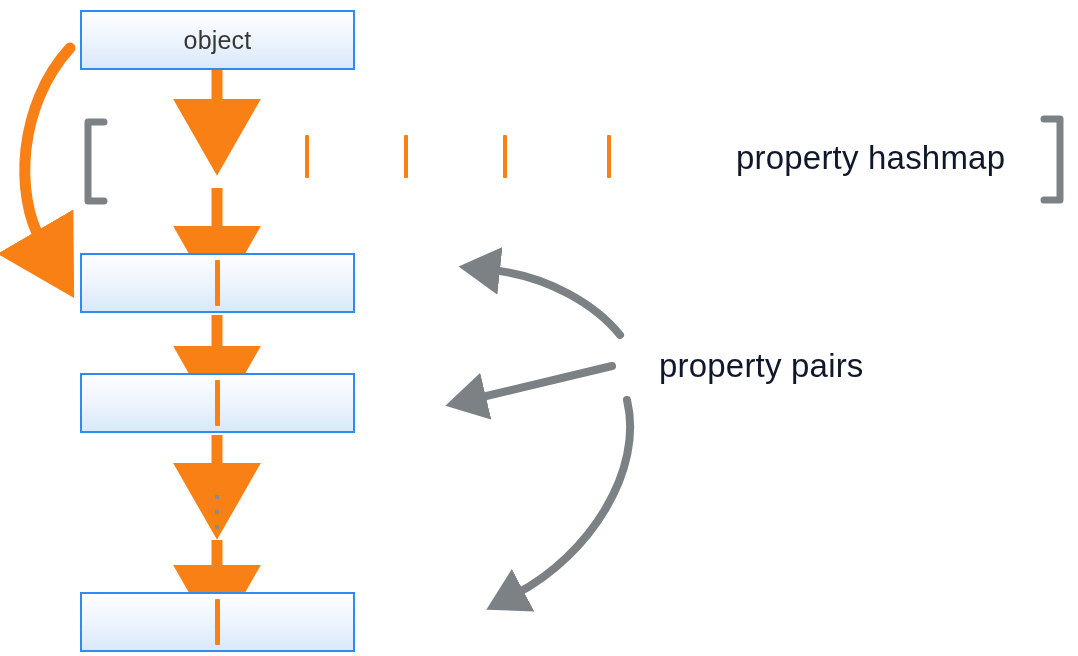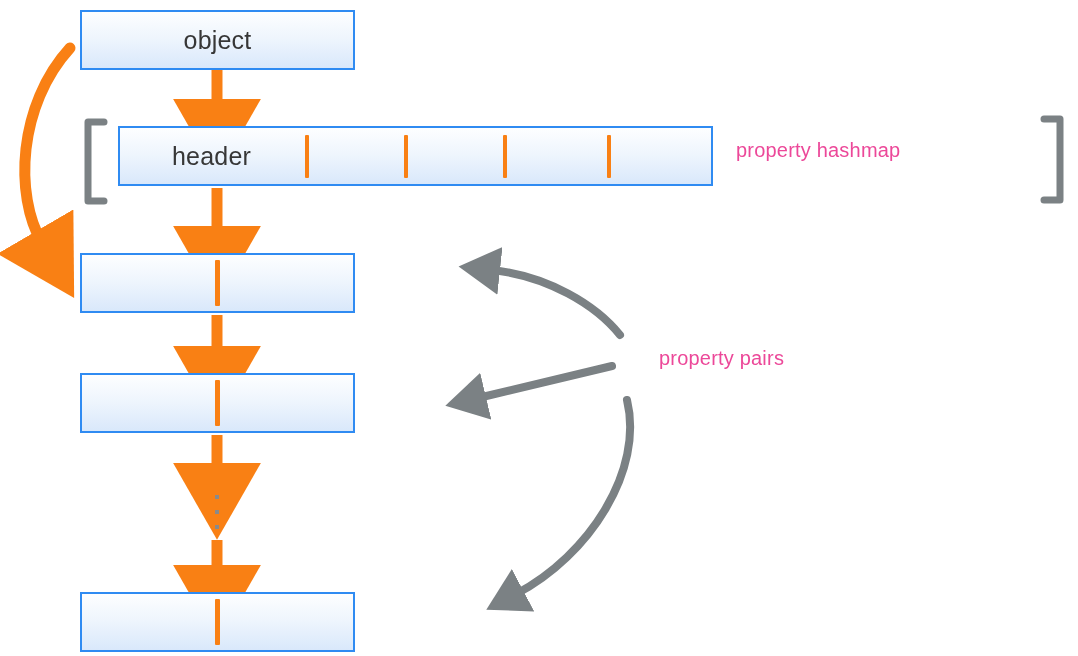--- a/index.html
+++ b/index.html
@@ -42,22 +42,22 @@
   }
   #box-object .node-label {
     width: 100%;
     text-align: center;
   }
   #box-header .node-label {
     padding-left: 52px;
   }
   .annot-text {
     position: absolute;
-    font-size: 20px;
-    color: #ec4899;
+    font-size: 33px;
+    color: #0f172a;
     white-space: nowrap;
     letter-spacing: 0.2px;
   }
   .tick-mark {
     position: absolute;
     width: 4px;
     background: #f98014;
     border-radius: 1px;
   }
   .inner-line {
@@ -106,23 +106,20 @@
 
     <path d="M 104,122 L 88,122 L 88,201 L 104,201" fill="none" stroke="#7b8184" stroke-width="7" stroke-linecap="round" stroke-linejoin="round"></path>
     <path d="M 1044,119 L 1060,119 L 1060,200 L 1044,200" fill="none" stroke="#7b8184" stroke-width="7" stroke-linecap="round" stroke-linejoin="round"></path>
   </svg>
 
   <div class="node-box" id="box-object" style="left:80px; top:10px; width:275px; height:60px;">
     <span class="node-label">object</span>
   </div>
   <div class="inner-line" style="left:215px; top:70px; height:0px;"></div>
 
-  <div class="node-box" id="box-header" style="left:118px; top:126px; width:595px; height:60px;">
-    <span class="node-label">header</span>
-  </div>
   <div class="tick-mark" style="left:305px; top:135px; height:43px;"></div>
   <div class="tick-mark" style="left:404px; top:135px; height:43px;"></div>
   <div class="tick-mark" style="left:503px; top:135px; height:43px;"></div>
   <div class="tick-mark" style="left:607px; top:135px; height:43px;"></div>
 
   <div class="node-box" id="box-pair1" style="left:80px; top:253px; width:275px; height:60px;">
     <span class="node-label"></span>
   </div>
   <div class="inner-line" style="left:215px; top:260px; height:46px;"></div>
 

